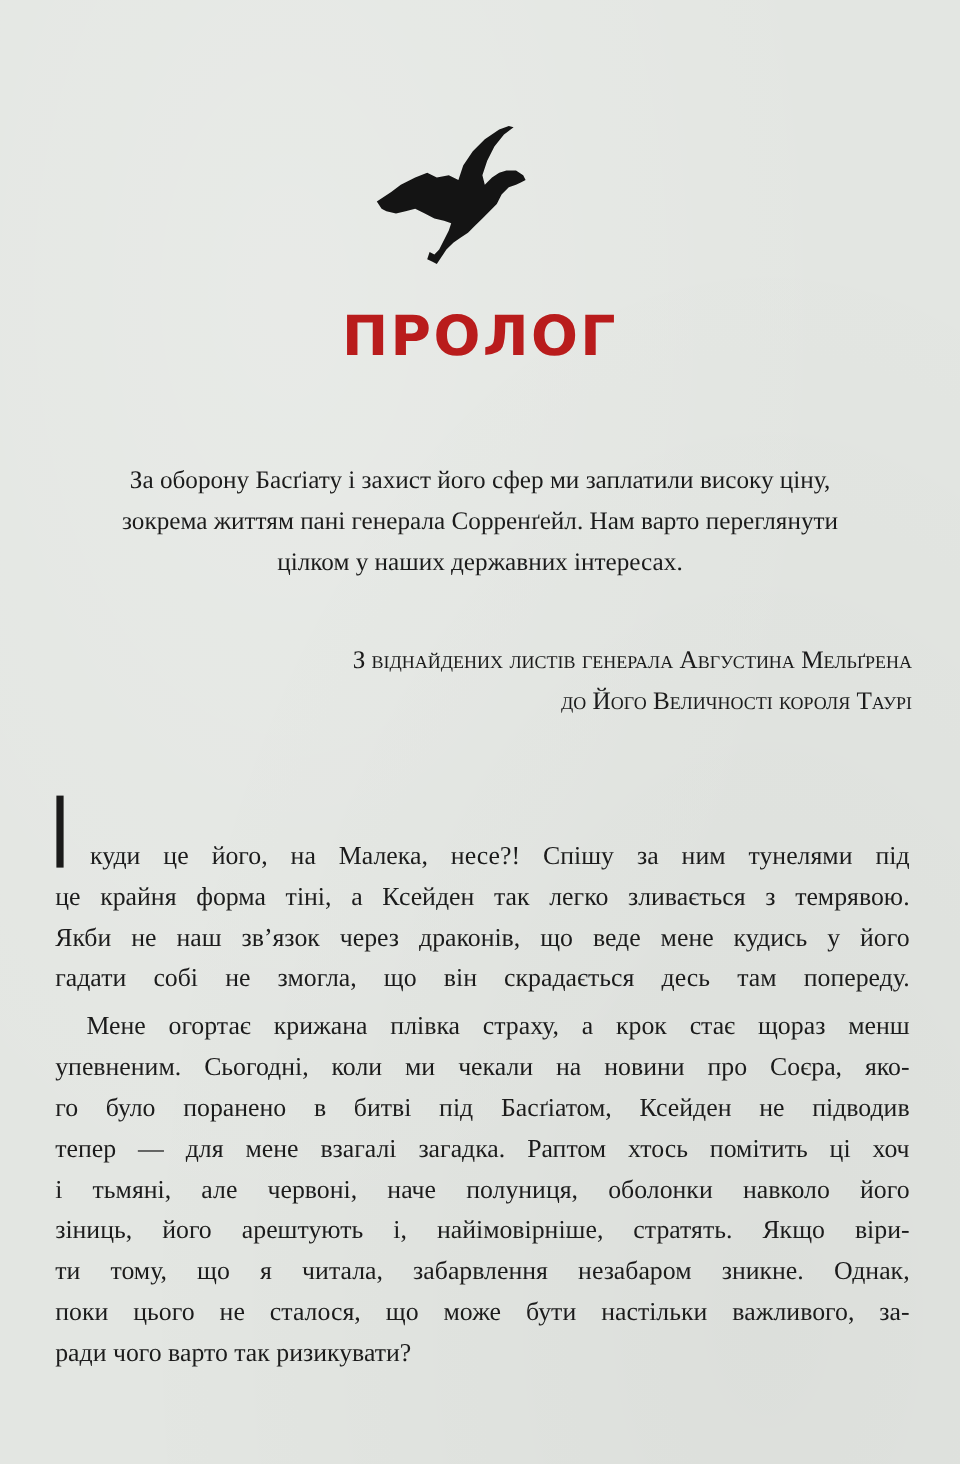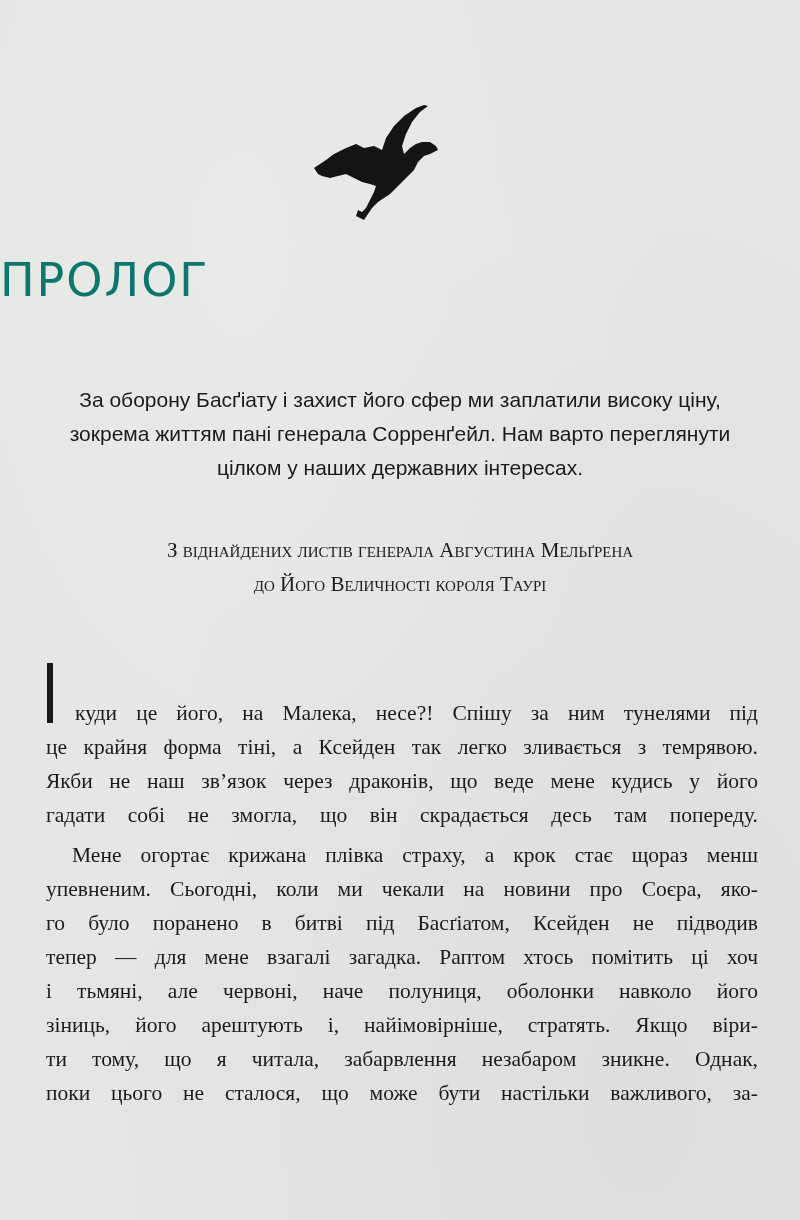--- a/index.html
+++ b/index.html
@@ -15,37 +15,37 @@
   }
   .page { position: absolute; left: 0; top: 0; width: 800px; height: 1220px; }
 
   .dragon {
     position: absolute; left: 312px; top: 104px; width: 130px; height: 120px;
   }
   .dragon svg { width: 100%; height: 100%; display: block; }
 
   .chapter-title {
     position: absolute; left: 0; width: 800px; top: 252px;
-    text-align: left;
+    text-align: center;
     font-family: "DejaVu Sans", "Liberation Sans", sans-serif;
-    font-size: 46px; letter-spacing: 2px; font-weight: normal;
-    color: #0f766e; line-height: 56px;
+    font-size: 46px; letter-spacing: 2px; font-weight: bold;
+    color: #b91c1c; line-height: 56px;
   }
 
   .epigraph {
     position: absolute; left: 40px; width: 720px; top: 383px;
     text-align: center; font-size: 19.5px; line-height: 34px;
-    font-family: Liberation Sans, sans-serif;
+    font-family: Liberation Serif, serif;
     font-size: 21px;
   }
   .epigraph .line { display: block; white-space: nowrap; }
 
   .attribution {
     position: absolute; left: 40px; width: 720px; top: 533px;
-    text-align: center; font-size: 21px; line-height: 34px;
+    text-align: right; font-size: 21px; line-height: 34px;
     font-family: "Liberation Serif", "DejaVu Serif", serif;
     font-variant: small-caps;
   }
   .attribution .line { display: block; white-space: nowrap; }
 
   .body-text {
     position: absolute; left: 46px; width: 712px; top: 654px;
     font-family: "Liberation Serif", "DejaVu Serif", serif;
     font-size: 21.5px; line-height: 34px;
     text-align: justify;
@@ -102,16 +102,17 @@
     </div>
     <div class="paragraph para2">
       <span class="line indent">Мене огортає крижана плівка страху, а крок стає щораз менш</span>
       <span class="line">упевненим. Сьогодні, коли ми чекали на новини про Соєра, яко-</span>
       <span class="line">го було поранено в битві під Басґіатом, Ксейден не підводив</span>
       <span class="line">тепер — для мене взагалі загадка. Раптом хтось помітить ці хоч</span>
       <span class="line">і тьмяні, але червоні, наче полуниця, оболонки навколо його</span>
       <span class="line">зіниць, його арештують і, найімовірніше, стратять. Якщо віри-</span>
       <span class="line">ти тому, що я читала, забарвлення незабаром зникне. Однак,</span>
       <span class="line">поки цього не сталося, що може бути настільки важливого, за-</span>
+      <span class="line last">ради чого варто так ризикувати?</span>
     </div>
   </div>
 
 </div>
 
 </body></html>

